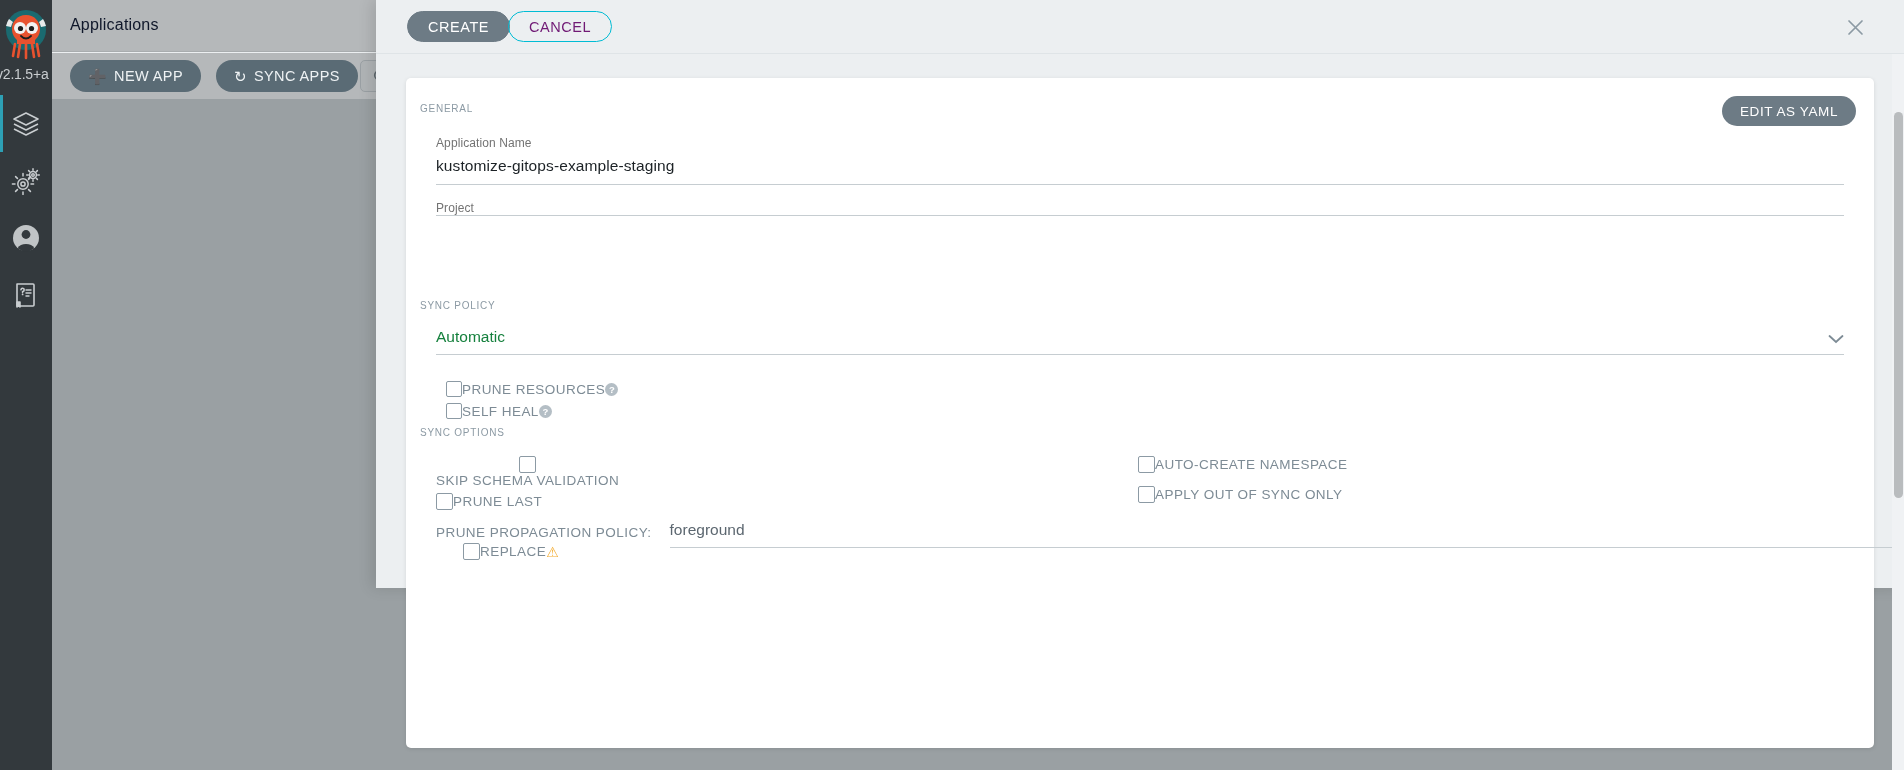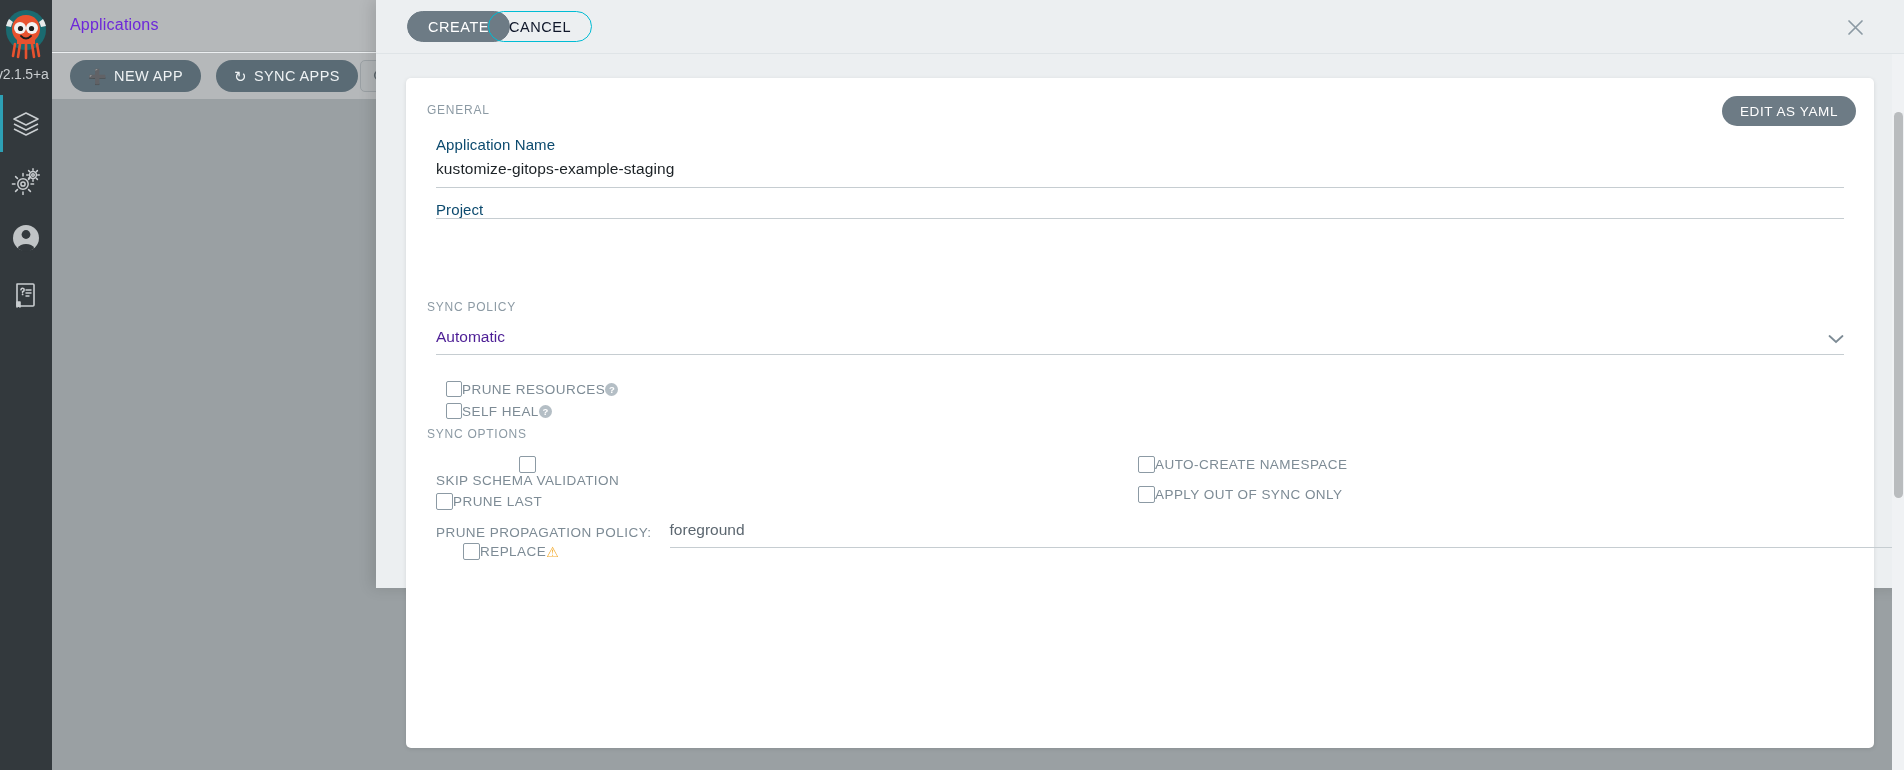--- a/index.html
+++ b/index.html
@@ -36,21 +36,21 @@
     width: 3px; height: 57px; background: #2da0b5;
   }
   .sb-item svg { display: block; }
 
   .app-topbar {
     position: absolute; left: 52px; top: 0; width: 1852px; height: 52px;
     background: #b5b8ba; border-bottom: 1px solid #a8acae;
   }
   .app-title {
     position: absolute; left: 18px; top: 16px;
-    font-size: 16px; color: #6d28d9; letter-spacing: 0.2px;
+    font-size: 16px; color: #0f172a; letter-spacing: 0.2px;
   }
   .app-actionbar {
     position: absolute; left: 52px; top: 53px; width: 1852px; height: 46px;
     background: #b5b8ba;
   }
   .pill-btn {
     position: absolute; top: 7px; height: 32px;
     border-radius: 16px; background: #5a6b75;
     color: #eef2f4; font-size: 14.5px; letter-spacing: 0.4px;
     display: flex; align-items: center; gap: 7px;
@@ -79,53 +79,53 @@
     position: absolute; left: 0; top: 0; width: 1528px; height: 54px;
     border-bottom: 1px solid #dfe4e7;
   }
   .tb-btn {
     position: absolute; top: 11px; height: 31px; border-radius: 16px;
     font-size: 14.5px; letter-spacing: 0.55px;
     display: flex; align-items: center; justify-content: center;
     padding: 0 20px; cursor: pointer; white-space: nowrap;
   }
   #btn-create { left: 31px; background: #6d7b85; color: #ffffff; border: 1px solid #6d7b85; }
-  #btn-cancel { left: 112px; background: transparent; color: #0f172a; border: 1px solid #00bcd4; }
+  #btn-cancel { left: 132px; background: transparent; color: #701a75; border: 1px solid #00bcd4; }
   #btn-close {
     position: absolute; left: 1466px; top: 14px; width: 26px; height: 26px;
     display: flex; align-items: center; justify-content: center; cursor: pointer;
   }
 
   .card {
     position: absolute; left: 30px; top: 78px; width: 1468px; height: 670px;
     background: #ffffff; border-radius: 5px;
     box-shadow: 0 1px 4px rgba(0,0,0,0.10);
   }
   #btn-edit-yaml {
     position: absolute; right: 18px; top: 18px; height: 30px;
     background: #6d7b85; color: #ffffff; border-radius: 15px;
     font-size: 13.5px; letter-spacing: 0.6px; padding: 0 18px;
     display: flex; align-items: center; cursor: pointer; white-space: nowrap;
   }
 
   .section-head {
-    position: absolute; left: 21px;
-    color: #8c9aa4; font-size: 12px; letter-spacing: 0.75px;
+    position: absolute; left: 14px;
+    color: #8c9aa4; font-size: 10px; letter-spacing: 0.75px;
   }
   .field { position: absolute; left: 30px; width: 1408px; }
-  .field-label { color: #0c4a6e; font-size: 15px; letter-spacing: 0.1px; }
+  .field-label { color: #737373; font-size: 12px; letter-spacing: 0.1px; }
   .field-value {
     color: #1c2226; font-size: 15.5px; padding-top: 7px; padding-bottom: 9px;
     letter-spacing: 0.1px;
   }
   .field-underline { height: 1px; background: #c6cdd1; }
 
   .select-field { position: absolute; left: 30px; width: 1408px; }
   .select-row { display: flex; align-items: flex-end; justify-content: space-between; }
-  .select-value { color: #4c1d95; font-size: 15.5px; padding-bottom: 8px; }
+  .select-value { color: #15803d; font-size: 15.5px; padding-bottom: 8px; }
   .chevron { padding-bottom: 6px; }
 
   .chk-row {
     position: absolute; display: flex; align-items: center; 
     cursor: pointer;
   }
   .chk-box {
     width: 16px; height: 16px; border: 1.5px solid #8c9aa4;
     border-radius: 2px; background: #fff; flex: none;
   }

